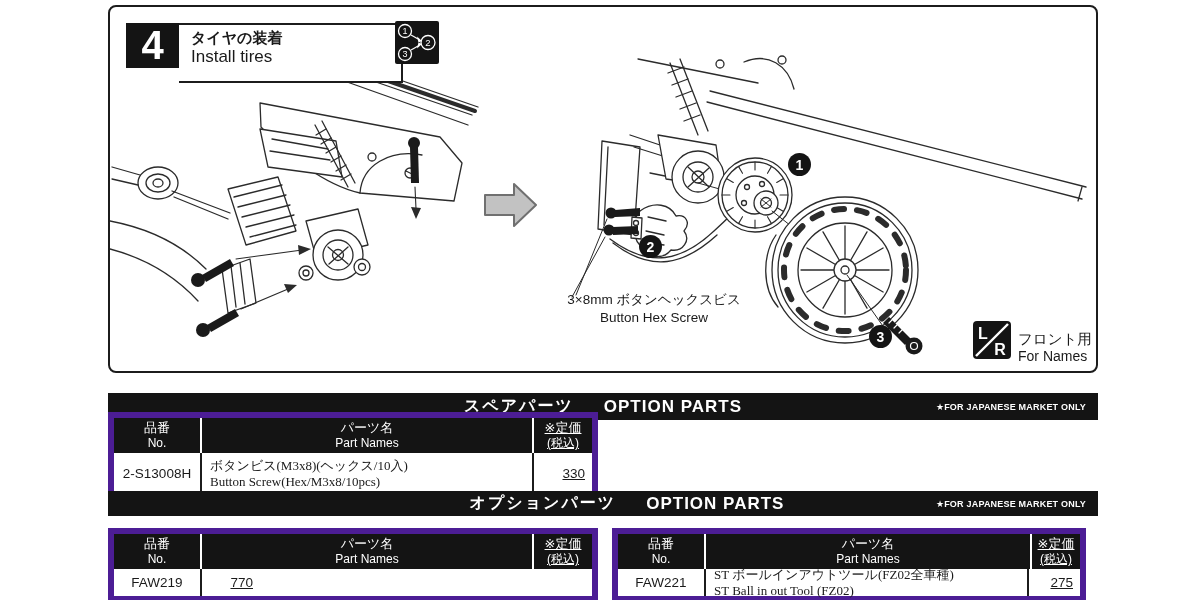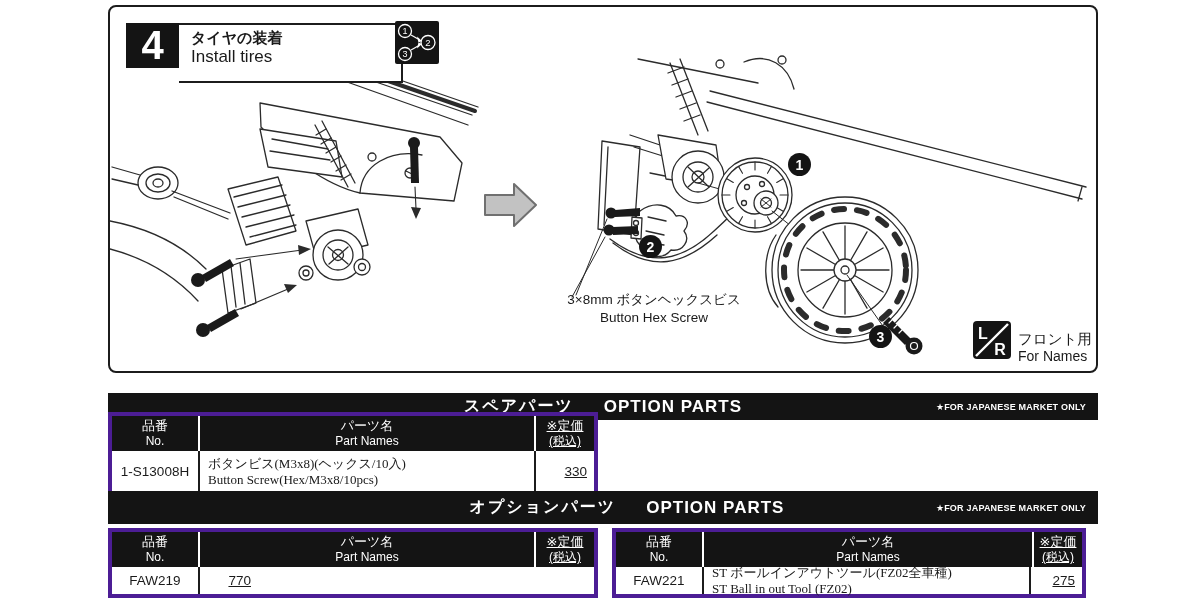--- a/index.html
+++ b/index.html
@@ -31,27 +31,27 @@
   .screw-note-en { font-size:13.5px; line-height:18px; }
   .lr-block { position:absolute; left:863px; top:308px; display:flex; align-items:center; }
   .lr-text { margin-left:7px;margin-top:15px; }
   .lr-jp { font-size:14.5px; line-height:18px; }
   .lr-en { font-size:14px; line-height:17px; }
 
   
   .bar { left:108px; width:990px; background:#141414; color:#fff;
     display:flex; align-items:center; justify-content:center; }
   .bar-spare { top:393px; height:27px; }
-  .bar-option { top:491px; height:33px;padding-left:48px; }
+  .bar-option { top:491px; height:25px;padding-left:48px; }
   .bar-title-jp { font-size:16px; font-weight:bold; letter-spacing:2px; margin-right:30px; }
   .bar-title-en { font-size:17px; font-weight:bold; letter-spacing:1px; }
   .market-note { position:absolute; right:12px; font-size:9px; letter-spacing:.2px; font-weight:bold;margin-left:27px; }
 
   
-  .pt { position:absolute; border:4px solid #4c1d95; background:#fff; }
+  .pt { position:absolute; border:6px solid #4c1d95; background:#fff; }
   .pt-spare { left:108px; top:412px; width:490px; }
   .pt-optL  { left:108px; top:528px; width:490px; }
   .pt-optR  { left:612px; top:528px; width:474px; }
   .pt-hdr { display:flex; background:#141414; color:#fff; text-align:center; height:35px; }
   .pt-hdr .col { border-right:2px solid #fff; padding-top:2px; }
   .pt-hdr .col:last-child { border-right:none; }
   .pt-row { display:flex; background:#fff; }
   .pt-spare .pt-row { height:40px; }
   .pt-optL .pt-row, .pt-optR .pt-row { height:27px; }
   .pt-row .col { border-right:2px solid #1c1c1c; }
@@ -308,21 +308,21 @@
     <div class="col col-name" style="text-align:center;">
       <div class="h-jp">パーツ名</div>
       <div class="h-en">Part Names</div>
     </div>
     <div class="col col-price">
       <div class="h-jp">※定価</div>
       <div class="h-en">(税込)</div>
     </div>
   </div>
   <div class="pt-row">
-    <div class="col col-no c-no">1-S13008H</div>
+    <div class="col col-no c-no">2-S13008H</div>
     <div class="col col-name c-name">
       <div class="n-jp">ボタンビス(M3x8)(ヘックス/10入)</div>
       <div class="n-en">Button Screw(Hex/M3x8/10pcs)</div>
     </div>
     <div class="col col-price c-price">330</div>
   </div>
 </div>
 
 <div class="abs bar bar-option">
   <span class="bar-title-jp">オプションパーツ</span>

